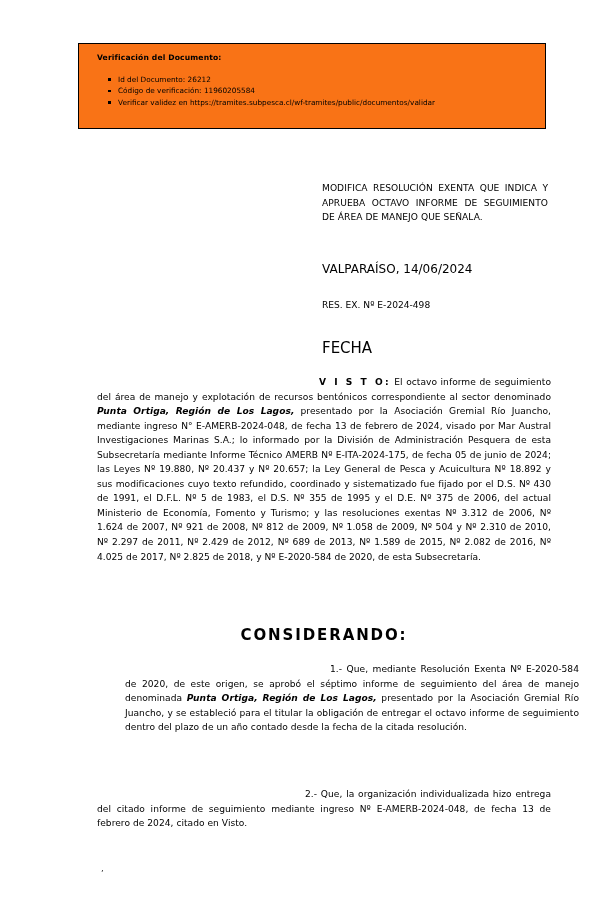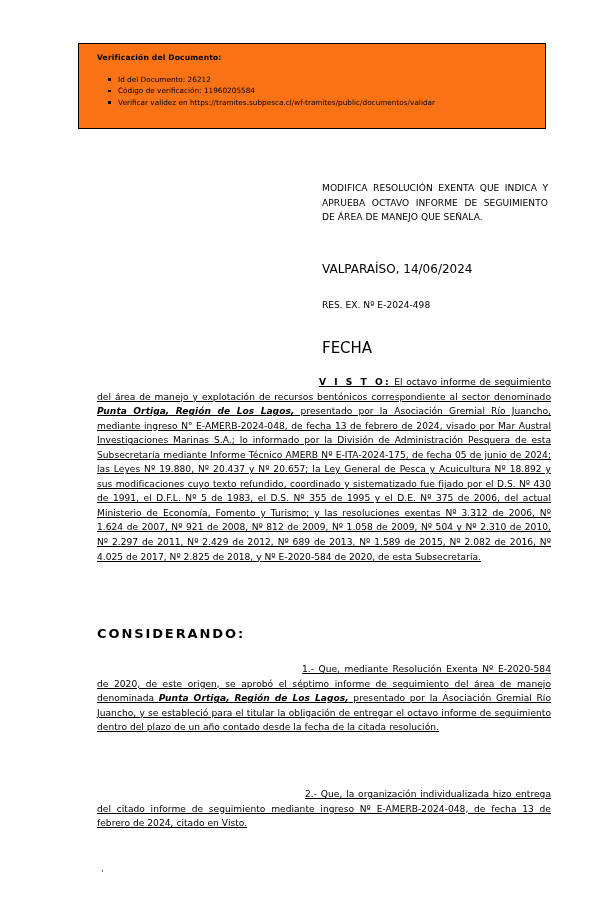--- a/index.html
+++ b/index.html
@@ -128,31 +128,31 @@
     left: 97px;
     width: 454px;
   }
   .para {
     font-size: 9.1px;
     line-height: 14.55px;
     text-align: justify;
     text-align-last: left;
     margin: 0;
     letter-spacing: 0.03px;
-    text-decoration: underline;
   }
   .visto-block { top: 375px; }
   .considerando-head {
     top: 626px;
-    font-size: 13px;
-    font-weight: bold;
+    font-size: 15px;
+    font-weight: bold;
+    text-align: center;
     letter-spacing: 1.9px;
     width: 454px;
   }
-  .c1-block { top: 662px; }
+  .c1-block { top: 662px; margin-left: 28px; }
   .c2-block { top: 787px; }
 
   .lead-indent { display: inline-block; width: 205px; }
   .lead-indent-2 { display: inline-block; width: 208px; }
   .visto-lead { display: inline-block; width: 222px; }
 
   b.vlabel {
     font-weight: bold;
     letter-spacing: 2.2px;
   }

